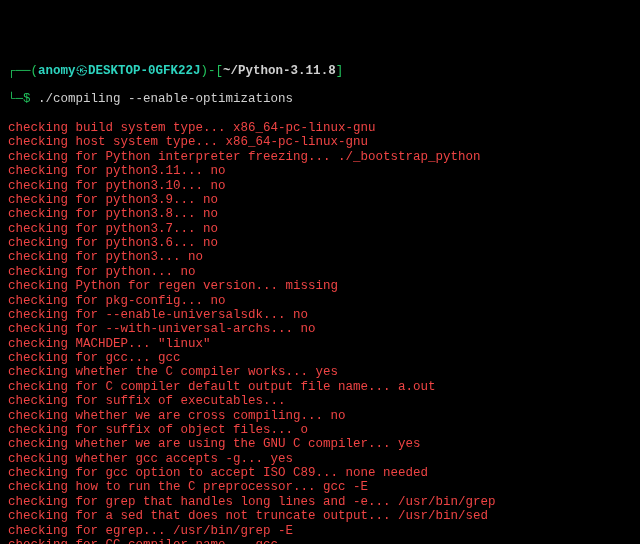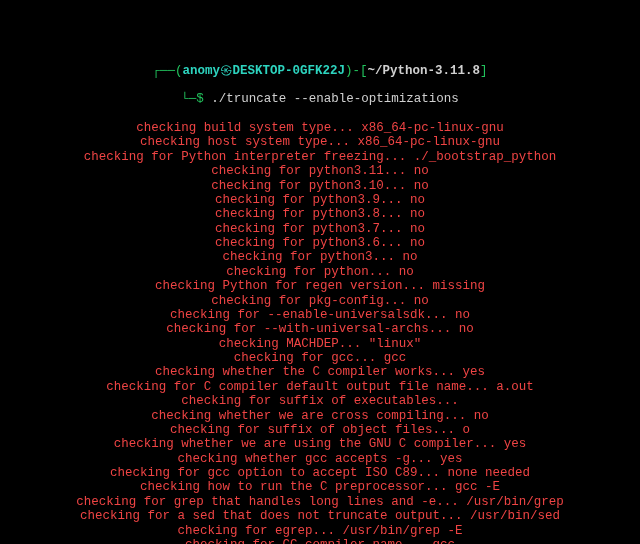--- a/index.html
+++ b/index.html
@@ -1,15 +1,15 @@
 <!DOCTYPE html>
 <html><head>
   <meta charset="utf-8">
   <style>
-    * { margin: 0; padding: 0; box-sizing: border-box; text-align: center; }
+    * { margin: 0; padding: 0; box-sizing: border-box; }
     body {
       background: #000;
       font-family: "Consolas", "Monaco", "Courier New", monospace;
       font-size: 12.5px;
       line-height: 1.15;
       color: #d0d0d0;
       padding: 6px 8px;
       width: 640px;
       height: 544px;
       overflow: hidden;
@@ -25,17 +25,17 @@
     .cmd-symbol { color: #22c55e; }
     .cmd-text { color: #d0d0d0; }
     .output-line { color: #ef4444; }
   </style>
 </head>
 <body>
 
 
 
 <div class="prompt-line"><span class="bracket">┌──(</span><span class="user">anomy</span><span class="teal">㉿</span><span class="host">DESKTOP-0GFK22J</span><span class="bracket">)</span><span class="dash">-</span><span class="bracket">[</span><span class="path">~/Python-3.11.8</span><span class="bracket">]</span></div>
-<div class="prompt-line"><span class="bracket">└─</span><span class="cmd-symbol">$ </span><span class="cmd-text">./truncate --enable-optimizations</span></div>
+<div class="prompt-line"><span class="bracket">└─</span><span class="cmd-symbol">$ </span><span class="cmd-text">./compiling --enable-optimizations</span></div>
 <div id="output"><div class="output-line">checking build system type... x86_64-pc-linux-gnu</div><div class="output-line">checking host system type... x86_64-pc-linux-gnu</div><div class="output-line">checking for Python interpreter freezing... ./_bootstrap_python</div><div class="output-line">checking for python3.11... no</div><div class="output-line">checking for python3.10... no</div><div class="output-line">checking for python3.9... no</div><div class="output-line">checking for python3.8... no</div><div class="output-line">checking for python3.7... no</div><div class="output-line">checking for python3.6... no</div><div class="output-line">checking for python3... no</div><div class="output-line">checking for python... no</div><div class="output-line">checking Python for regen version... missing</div><div class="output-line">checking for pkg-config... no</div><div class="output-line">checking for --enable-universalsdk... no</div><div class="output-line">checking for --with-universal-archs... no</div><div class="output-line">checking MACHDEP... "linux"</div><div class="output-line">checking for gcc... gcc</div><div class="output-line">checking whether the C compiler works... yes</div><div class="output-line">checking for C compiler default output file name... a.out</div><div class="output-line">checking for suffix of executables...</div><div class="output-line">checking whether we are cross compiling... no</div><div class="output-line">checking for suffix of object files... o</div><div class="output-line">checking whether we are using the GNU C compiler... yes</div><div class="output-line">checking whether gcc accepts -g... yes</div><div class="output-line">checking for gcc option to accept ISO C89... none needed</div><div class="output-line">checking how to run the C preprocessor... gcc -E</div><div class="output-line">checking for grep that handles long lines and -e... /usr/bin/grep</div><div class="output-line">checking for a sed that does not truncate output... /usr/bin/sed</div><div class="output-line">checking for egrep... /usr/bin/grep -E</div><div class="output-line">checking for CC compiler name... gcc</div></div>
 
 
 
 
 </body></html>

